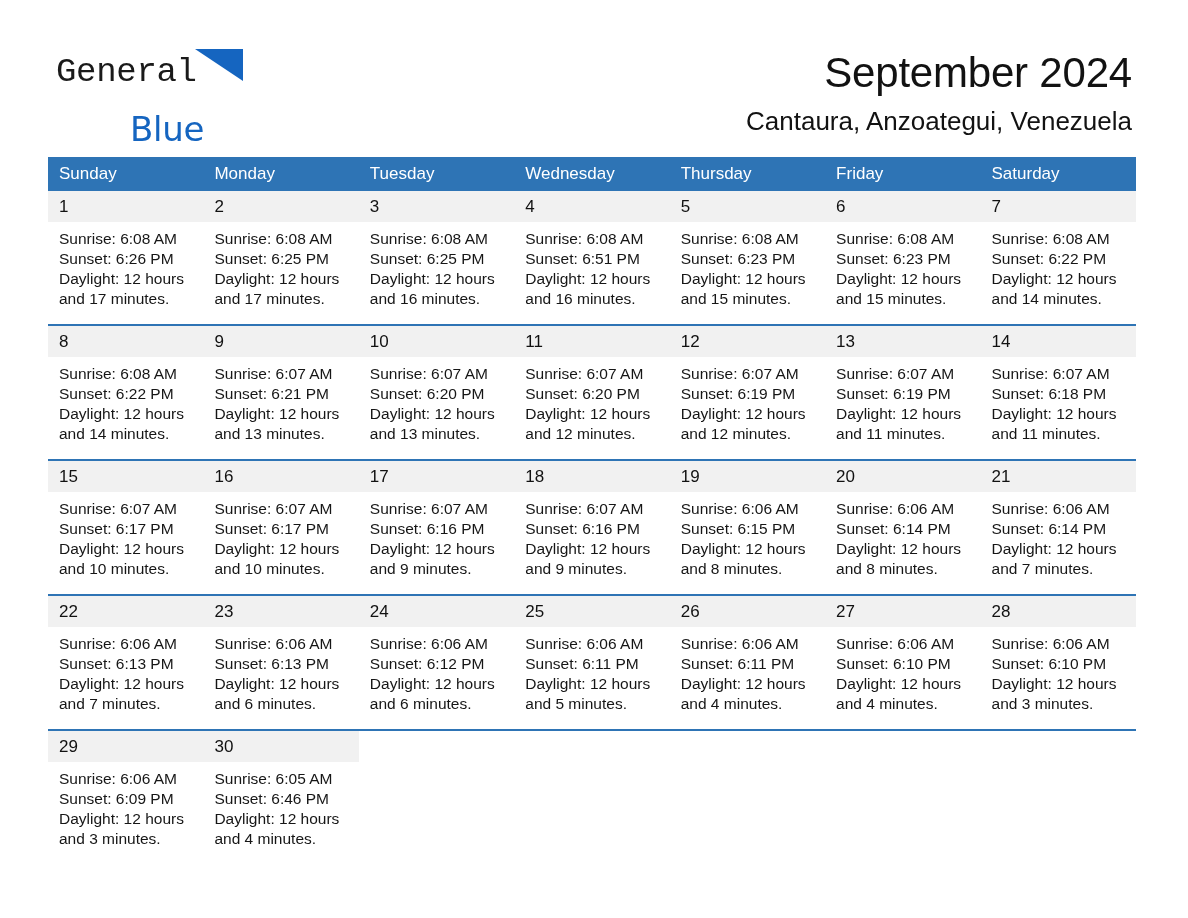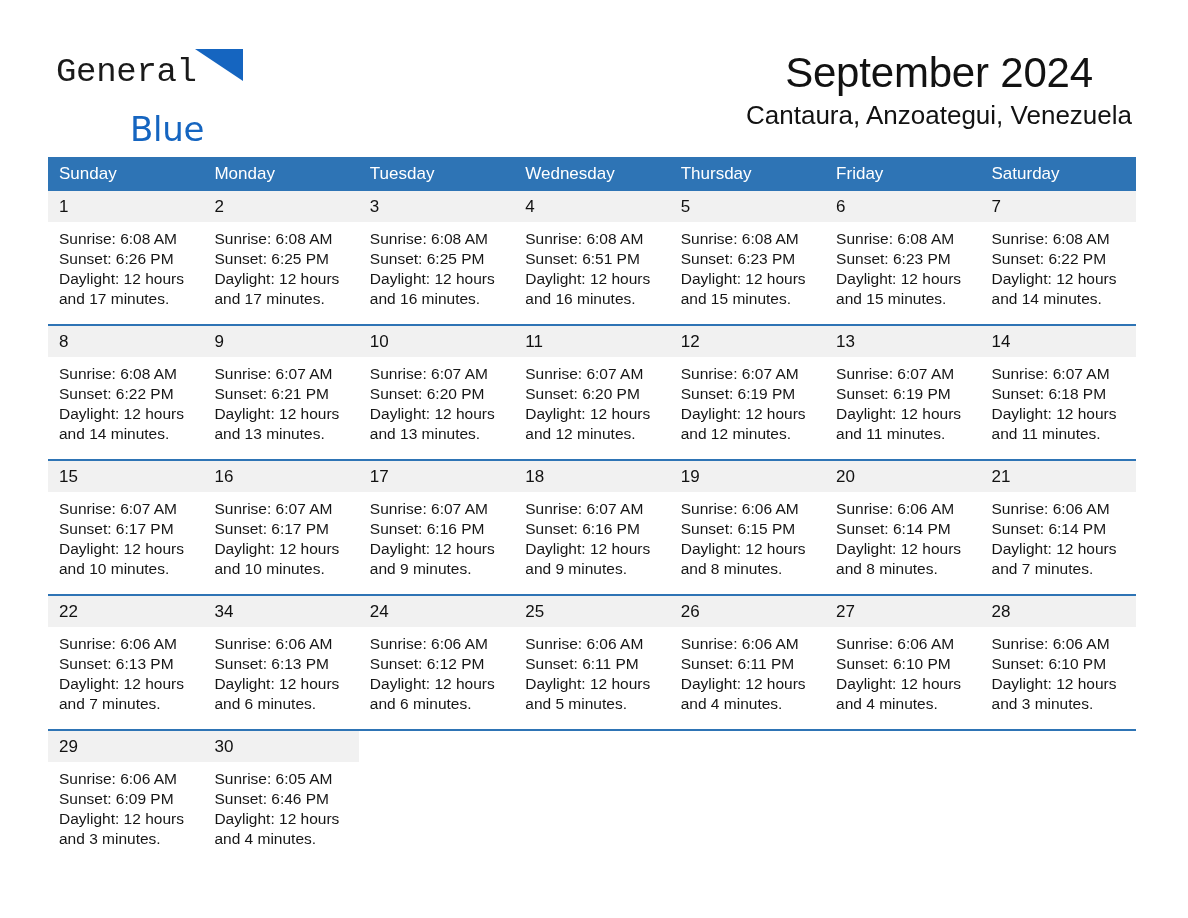--- a/index.html
+++ b/index.html
@@ -67,35 +67,36 @@
     font-family: "DejaVu Sans", sans-serif;
     letter-spacing: -0.3px;
     line-height: 40px;
     margin-top: 23px;
   }
 
   .title-block {
     position: absolute;
     right: 56px;
     top: 48px;
-    text-align: center;
+    text-align: right;
   }
   .cal-title {
     font-size: 42px;
     font-weight: 400;
     color: #121212;
     line-height: 50px;
     letter-spacing: -0.2px;
     white-space: nowrap;
   }
   .cal-subtitle {
     font-size: 26px;
     font-weight: 400;
     color: #121212;
     line-height: 34px;
+    margin-top: 6px;
     white-space: nowrap;
   }
 
   
   .cal-wrap {
     position: absolute;
     left: 48px;
     top: 157px;
     width: 1088px;
   }
@@ -384,21 +385,21 @@
             <td class="">
               <div class="daynum">22</div>
               <div class="info">
                 <div>Sunrise: 6:06 AM</div>
                 <div>Sunset: 6:13 PM</div>
                 <div>Daylight: 12 hours</div>
                 <div>and 7 minutes.</div>
               </div>
             </td>
             <td class="">
-              <div class="daynum">34</div>
+              <div class="daynum">23</div>
               <div class="info">
                 <div>Sunrise: 6:06 AM</div>
                 <div>Sunset: 6:13 PM</div>
                 <div>Daylight: 12 hours</div>
                 <div>and 6 minutes.</div>
               </div>
             </td>
             <td class="">
               <div class="daynum">24</div>
               <div class="info">

